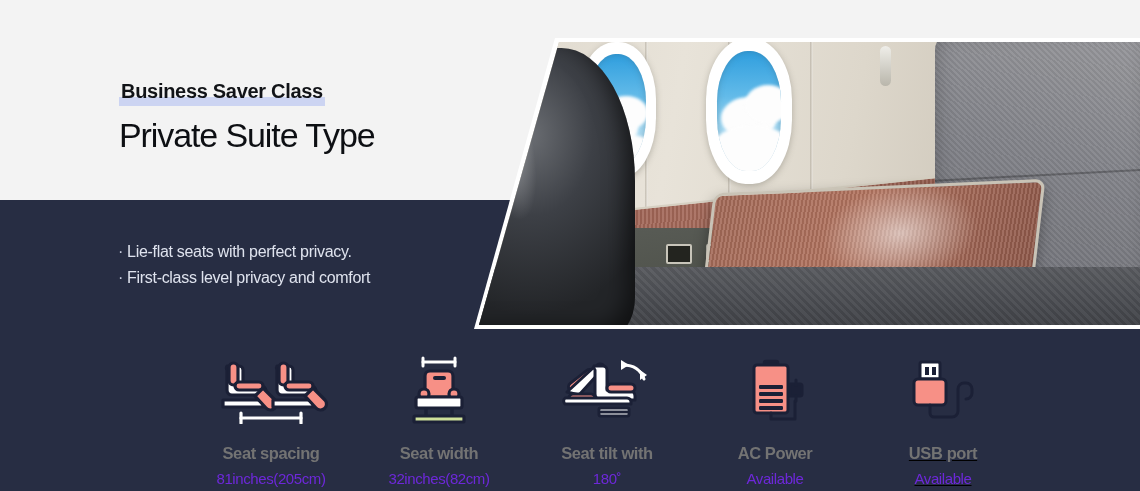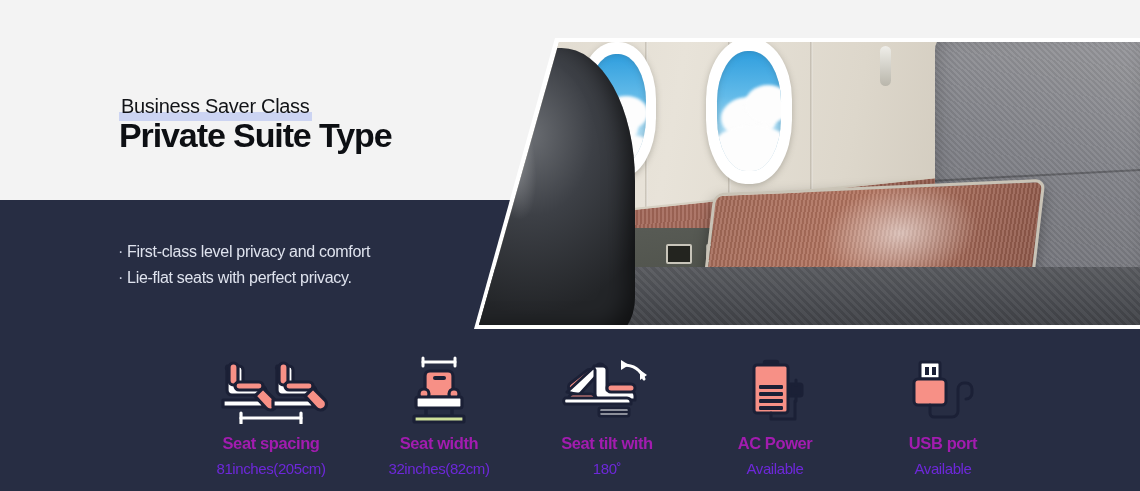--- a/index.html
+++ b/index.html
@@ -19,30 +19,29 @@
     position:absolute; left:0; top:200px; width:1140px; height:291px;
     background:#272d43;
   }
 
   
   .eyebrow-wrap {
     position:absolute; left:119px; top:78px;
   }
   .eyebrow {
     display:inline-block;
-    font-size:20px; font-weight:400; color:#111317;
+    font-size:20px; font-weight:700; color:#111317;
     letter-spacing:-.3px;
     line-height:26px;
     background:linear-gradient(to top, #ccd4f2 0 9px, transparent 9px 100%);
     padding:0 2px 2px 2px;
-    margin-top:15px;
   }
   .headline {
     position:absolute; left:119px; top:113px;
-    font-size:34px; font-weight:700; color:#0d0f13;
+    font-size:34px; font-weight:400; color:#0d0f13;
     letter-spacing:-1.1px; line-height:44px;
     white-space:nowrap;
   }
 
   .bullets {
     position:absolute; left:118px; top:239px;
     color:#dfe3ee; font-size:16px; line-height:26px;
     letter-spacing:-.3px;
   }
   .bullets div { white-space:nowrap; }
@@ -173,45 +172,45 @@
     position:absolute; left:0; top:352px; width:1140px;
     display:flex; align-items:flex-start;
   }
   .feature {
     width:160px; display:flex; flex-direction:column; align-items:center;
   }
   .feature .icon-box {
     height:74px; display:flex; align-items:center; justify-content:center;
   }
   .feature .f-title {
-    font-size:16.5px; font-weight:700; color:#a21caf;
-    letter-spacing:-.4px; margin-top:8px; white-space:nowrap;
+    font-size:16.5px; font-weight:700; color:#737373;
+    letter-spacing:-.4px; margin-top:18px; white-space:nowrap;
   }
   .feature .f-value {
     font-size:15px; color:#6d28d9; letter-spacing:-.4px;
     margin-top:7px; white-space:nowrap;
   }
 </style>
 </head>
 <body>
 
 <div class="bg-top"></div>
 <div class="bg-bottom"></div>
 
 <div class="eyebrow-wrap">
   <span class="eyebrow">Business Saver Class</span>
 </div>
 <div class="headline">Private Suite Type</div>
 
 <div class="bullets">
   <div>
+    <span class="dot">·</span><span>Lie-flat seats with perfect privacy.</span>
+  </div>
+  <div>
     <span class="dot">·</span><span>First-class level privacy and comfort</span>
-  </div>
-  <div>
-    <span class="dot">·</span><span>Lie-flat seats with perfect privacy.</span>
   </div>
 </div>
 
 <div class="photo-frame"></div>
 <div class="photo">
   <div class="photo-inner">
     <div class="wall"></div>
 
     <div class="seam" style="left:175px;"></div>
     <div class="seam" style="left:258px;"></div>
@@ -346,21 +345,21 @@
           <path d="M50 30 h10 a2 2 0 0 1 2 2 v8 a2 2 0 0 1 -2 2 h-10 z" fill="#1b2036"></path>
           <line x1="56" y1="26" x2="56" y2="31"></line>
           <line x1="56" y1="42" x2="56" y2="47"></line>
         </g>
       </svg>
     </div>
     <div class="f-title">AC Power</div>
     <div class="f-value">Available</div>
   </div>
 
-  <div class="feature" style="margin-left:8px;">
+  <div class="feature" style="margin-left:8px;text-decoration:underline;">
     <div class="icon-box">
       <svg width="78" height="70" viewBox="0 0 78 70">
         <rect x="16" y="8" width="20" height="17" rx="2" fill="#ffffff" stroke="#1b2036" stroke-width="3"></rect>
         <rect x="21" y="13" width="4" height="8" fill="#1b2036"></rect>
         <rect x="28" y="13" width="4" height="8" fill="#1b2036"></rect>
         <rect x="10" y="25" width="32" height="26" rx="4" fill="#f79086" stroke="#1b2036" stroke-width="3"></rect>
         <path d="M26 51 v8 a4 4 0 0 0 4 4 h18 a6 6 0 0 0 6 -6 v-22 a6 6 0 0 1 6 -6 h2 a6 6 0 0 1 6 6 v4 a6 6 0 0 1 -6 6" fill="none" stroke="#1b2036" stroke-width="3" stroke-linecap="round" stroke-linejoin="round"></path>
       </svg>
     </div>
     <div class="f-title">USB port</div>

